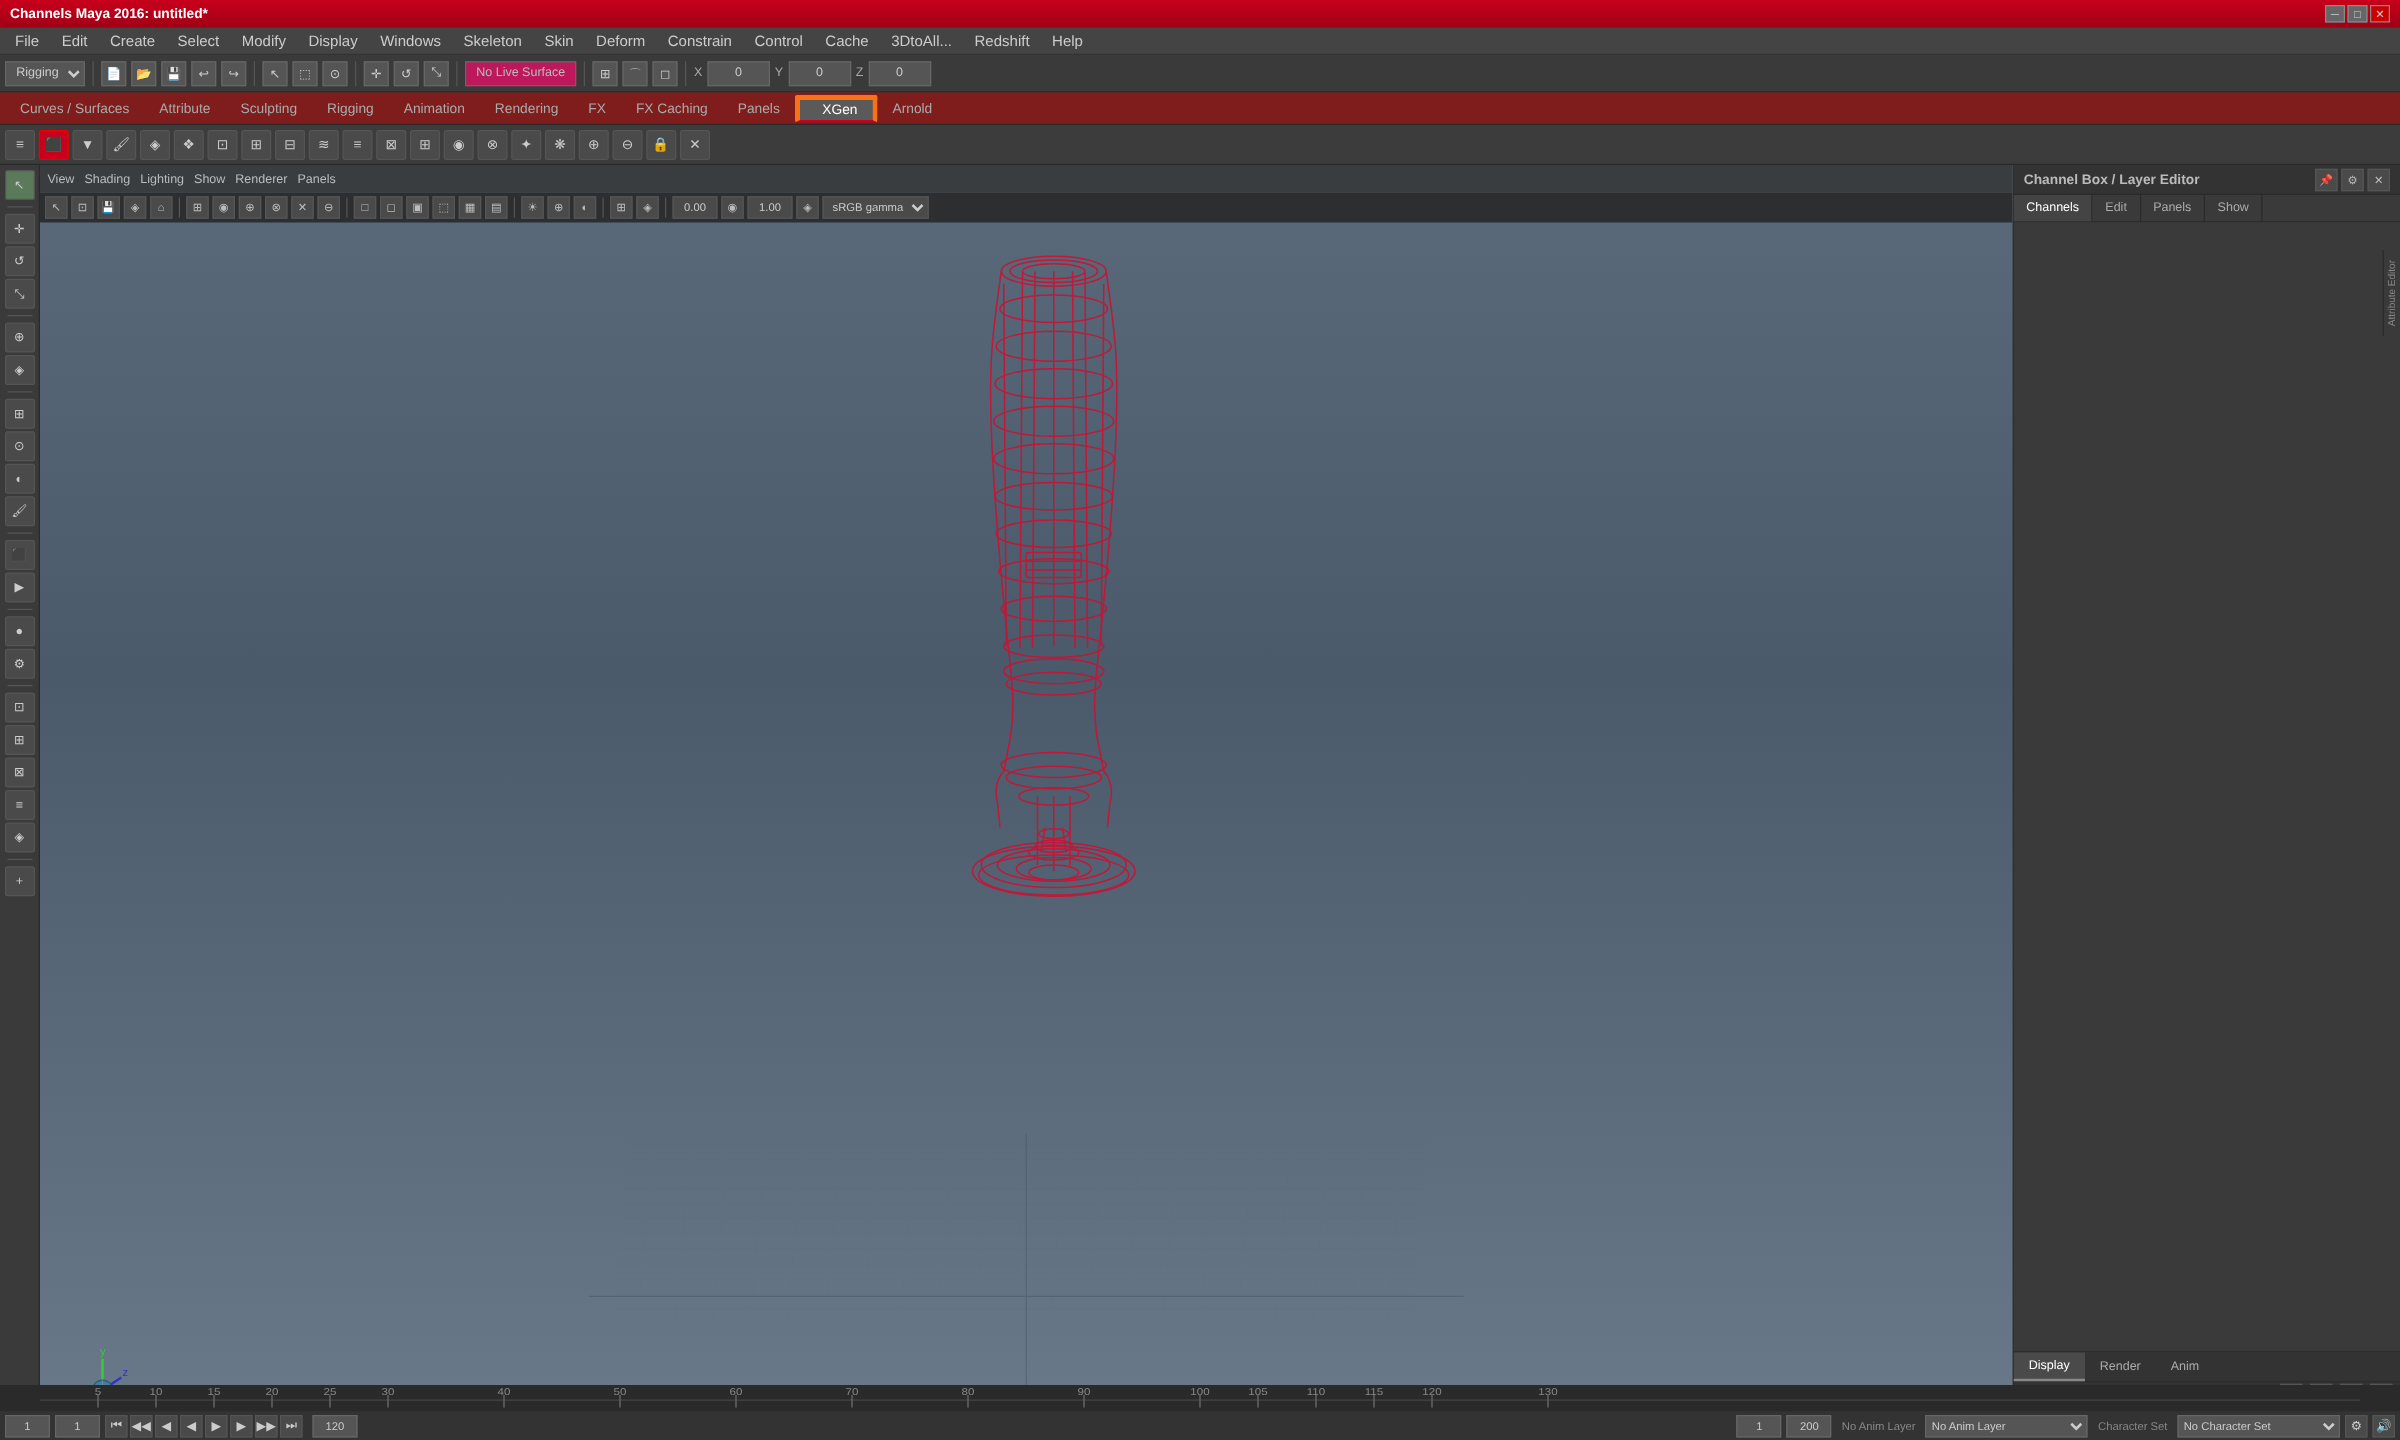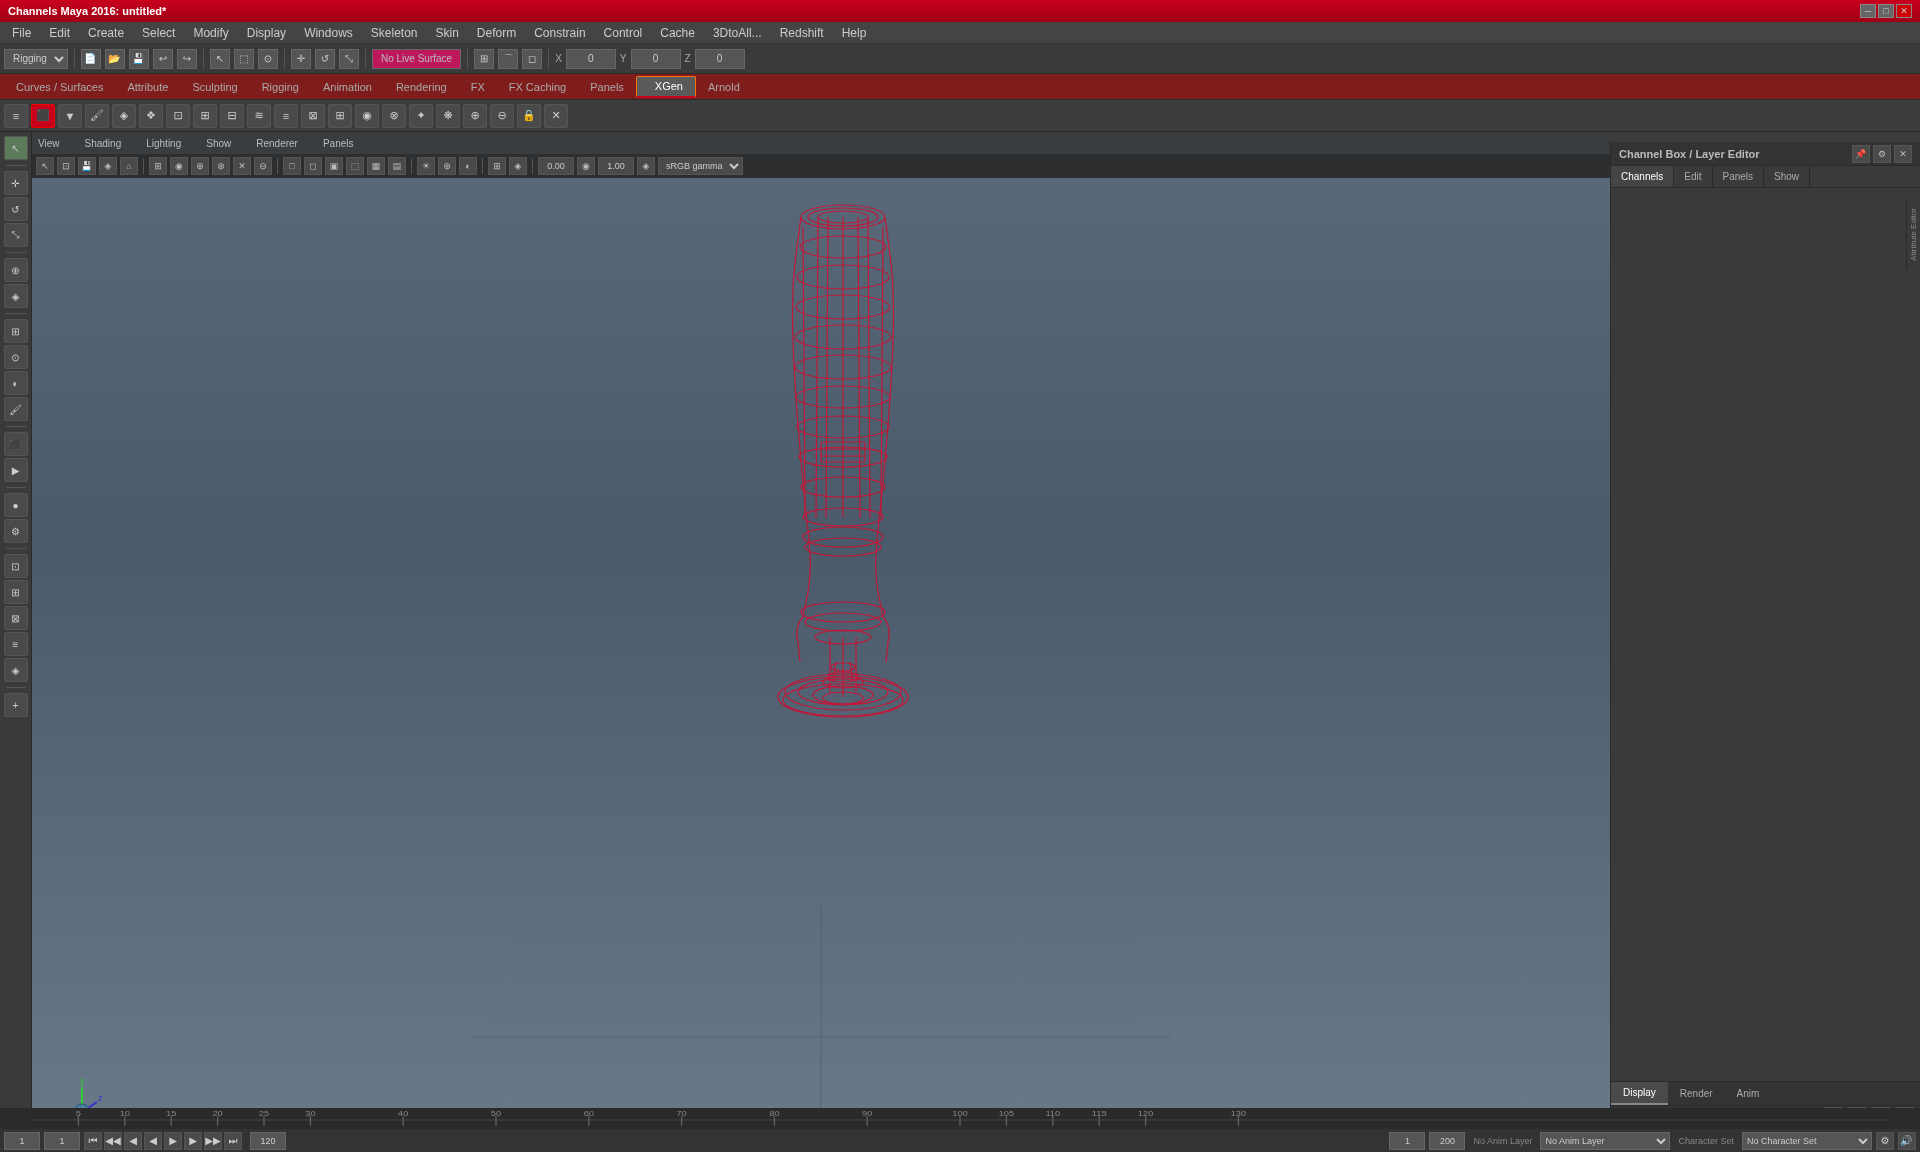--- a/index.html
+++ b/index.html
@@ -149,21 +149,21 @@
       align-items: center;
     }
     .tab-item.active {
       background: #5a5a5a;
       color: white;
       border-bottom: 2px solid #c8001c;
     }
     .tab-xgen {
       background: #6a6a6a;
       color: white;
-      border: 1px solid #f97316;
+      border: 4px solid #f97316;
       padding-left: 18px;
     }
 
     
     #icon-toolbar {
       width: 100%;
       height: 32px;
       background: #3c3c3c;
       display: flex;
       align-items: center;
@@ -232,21 +232,21 @@
     #viewport-topbar {
       position: absolute;
       top: 0;
       left: 0;
       right: 0;
       height: 22px;
       background: rgba(50,50,50,0.8);
       display: flex;
       align-items: center;
       padding: 0 6px;
-      gap: 25px;
+      gap: 8px;
       z-index: 10;
     }
     .vp-menu {
       font-size: 10px;
       color: #bbb;
       cursor: pointer;
     }
 
     
     #persp-label {
@@ -259,21 +259,20 @@
     }
 
     
     #right-panel {
       width: 310px;
       background: #3a3a3a;
       border-left: 1px solid #2a2a2a;
       display: flex;
       flex-direction: column;
       flex-shrink: 0;
-      margin-top: 10px;
     }
     #channel-box-header {
       height: 24px;
       background: #333;
       display: flex;
       align-items: center;
       justify-content: space-between;
       padding: 0 8px;
       border-bottom: 1px solid #2a2a2a;
     }

